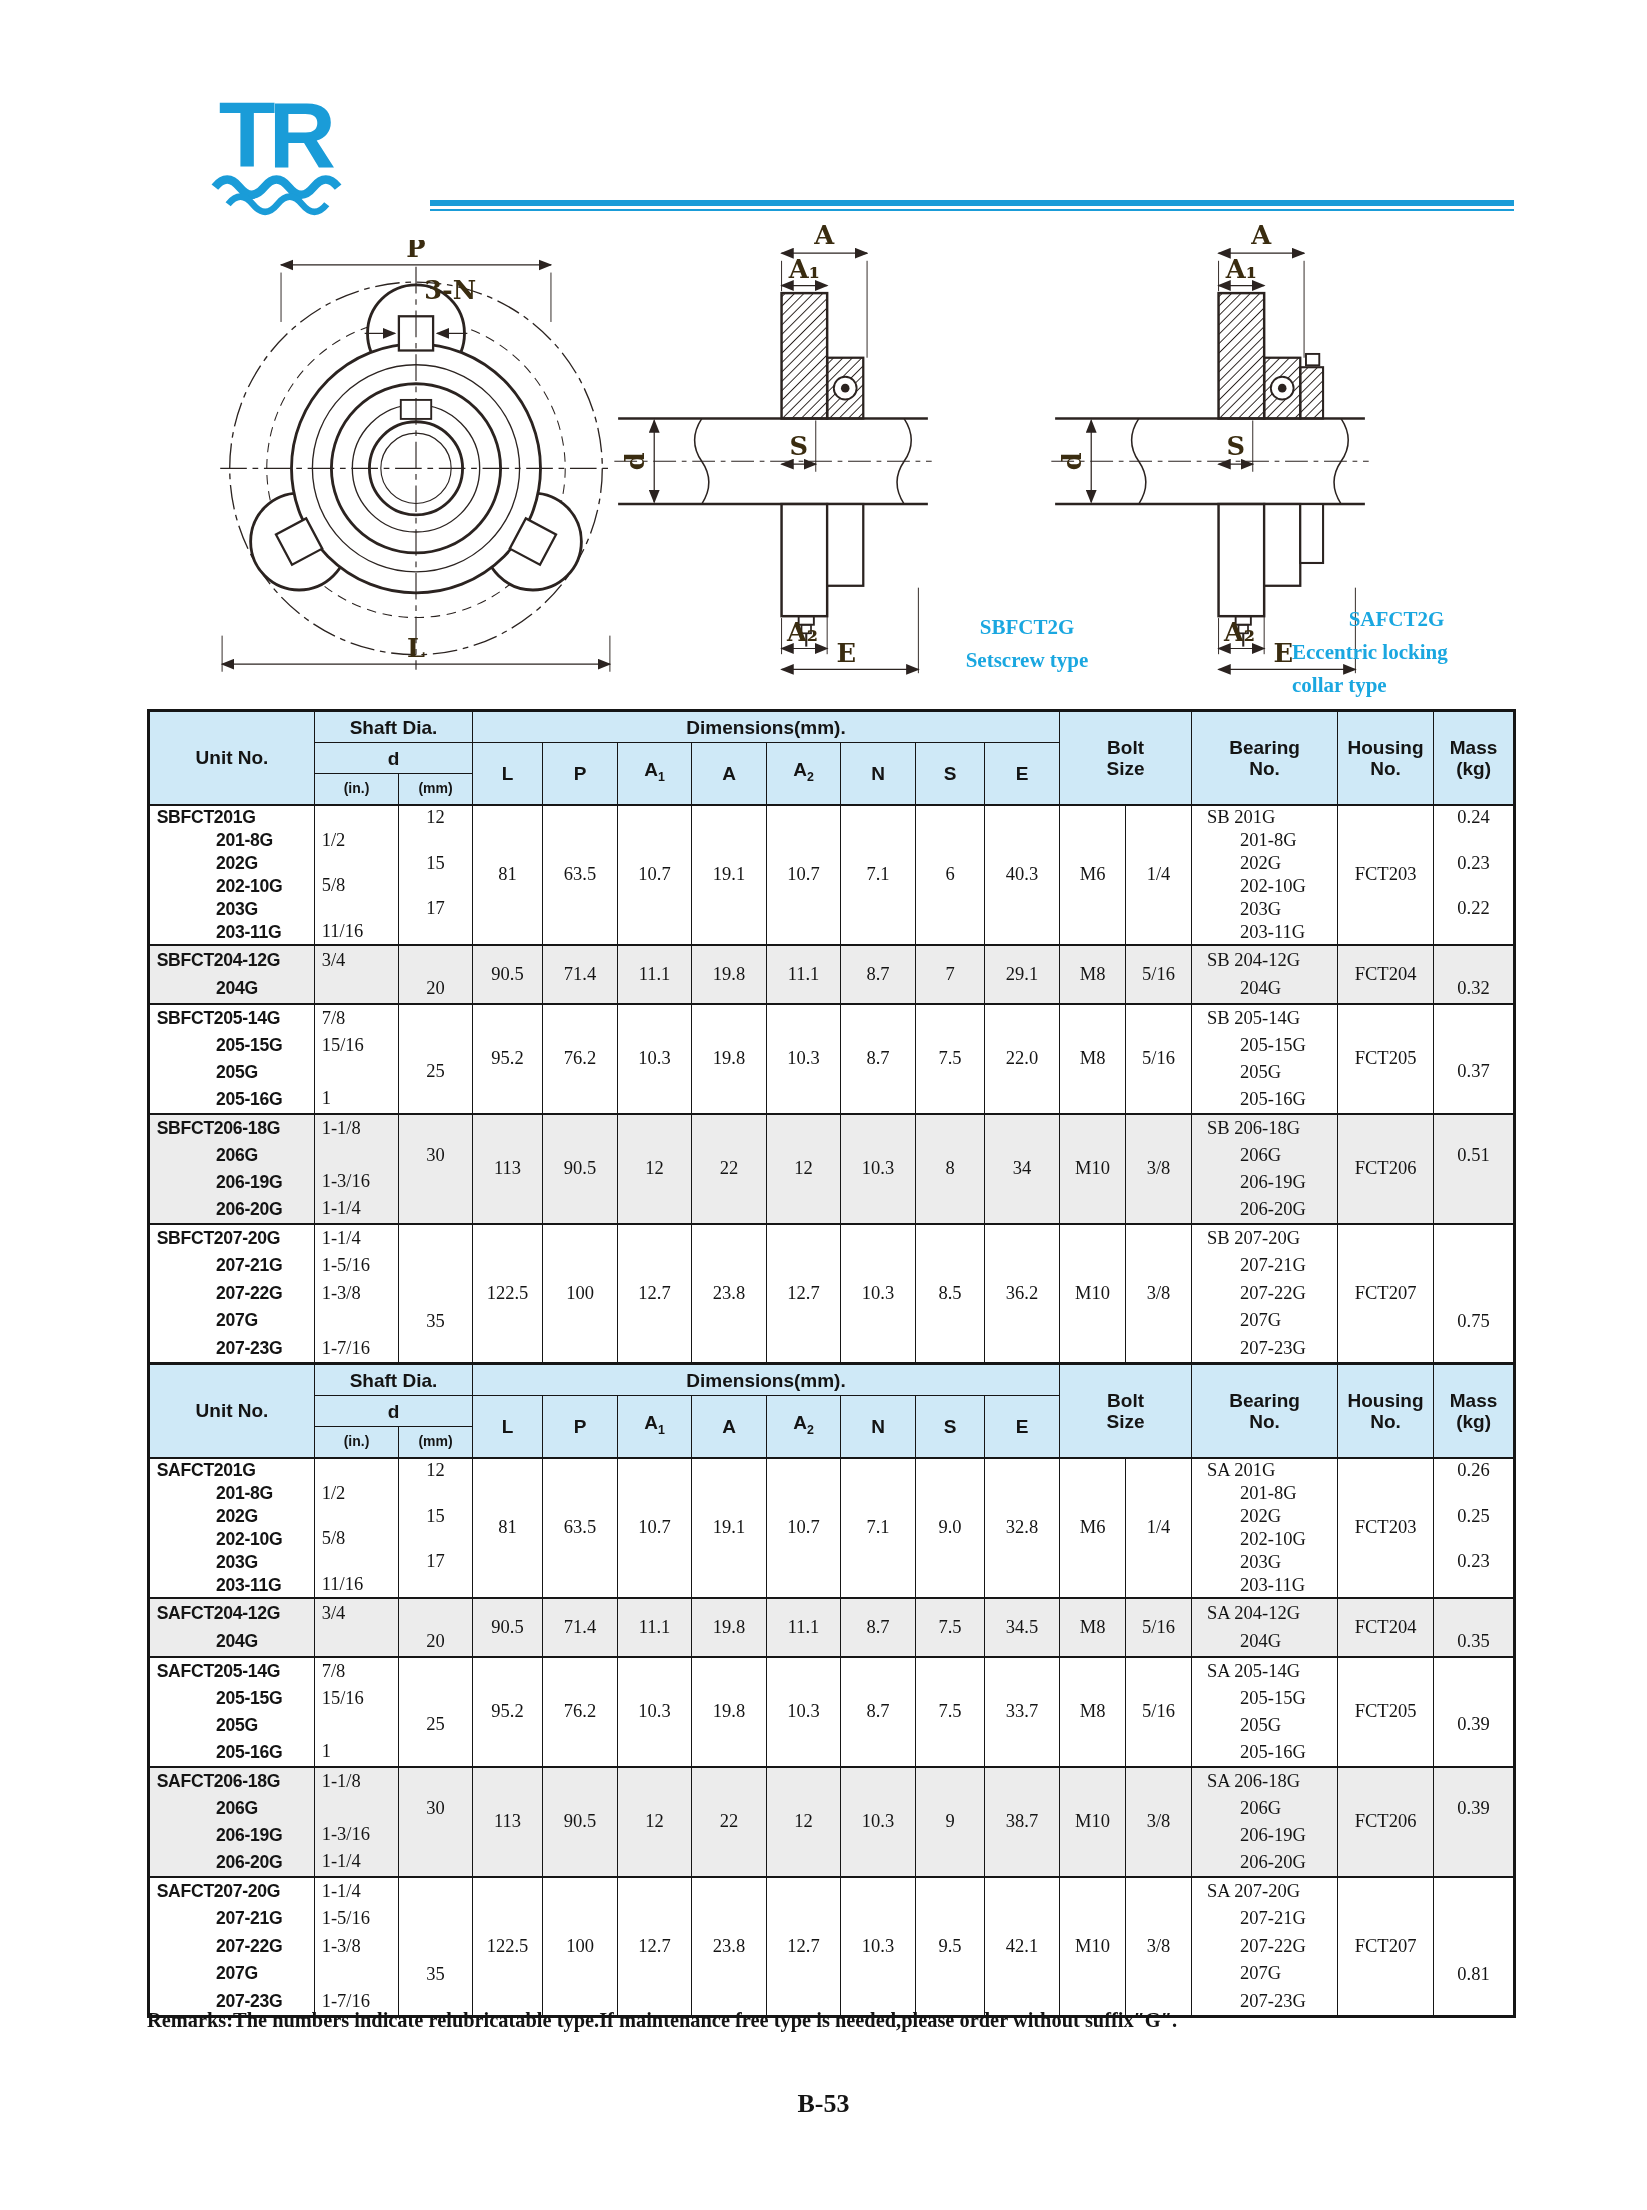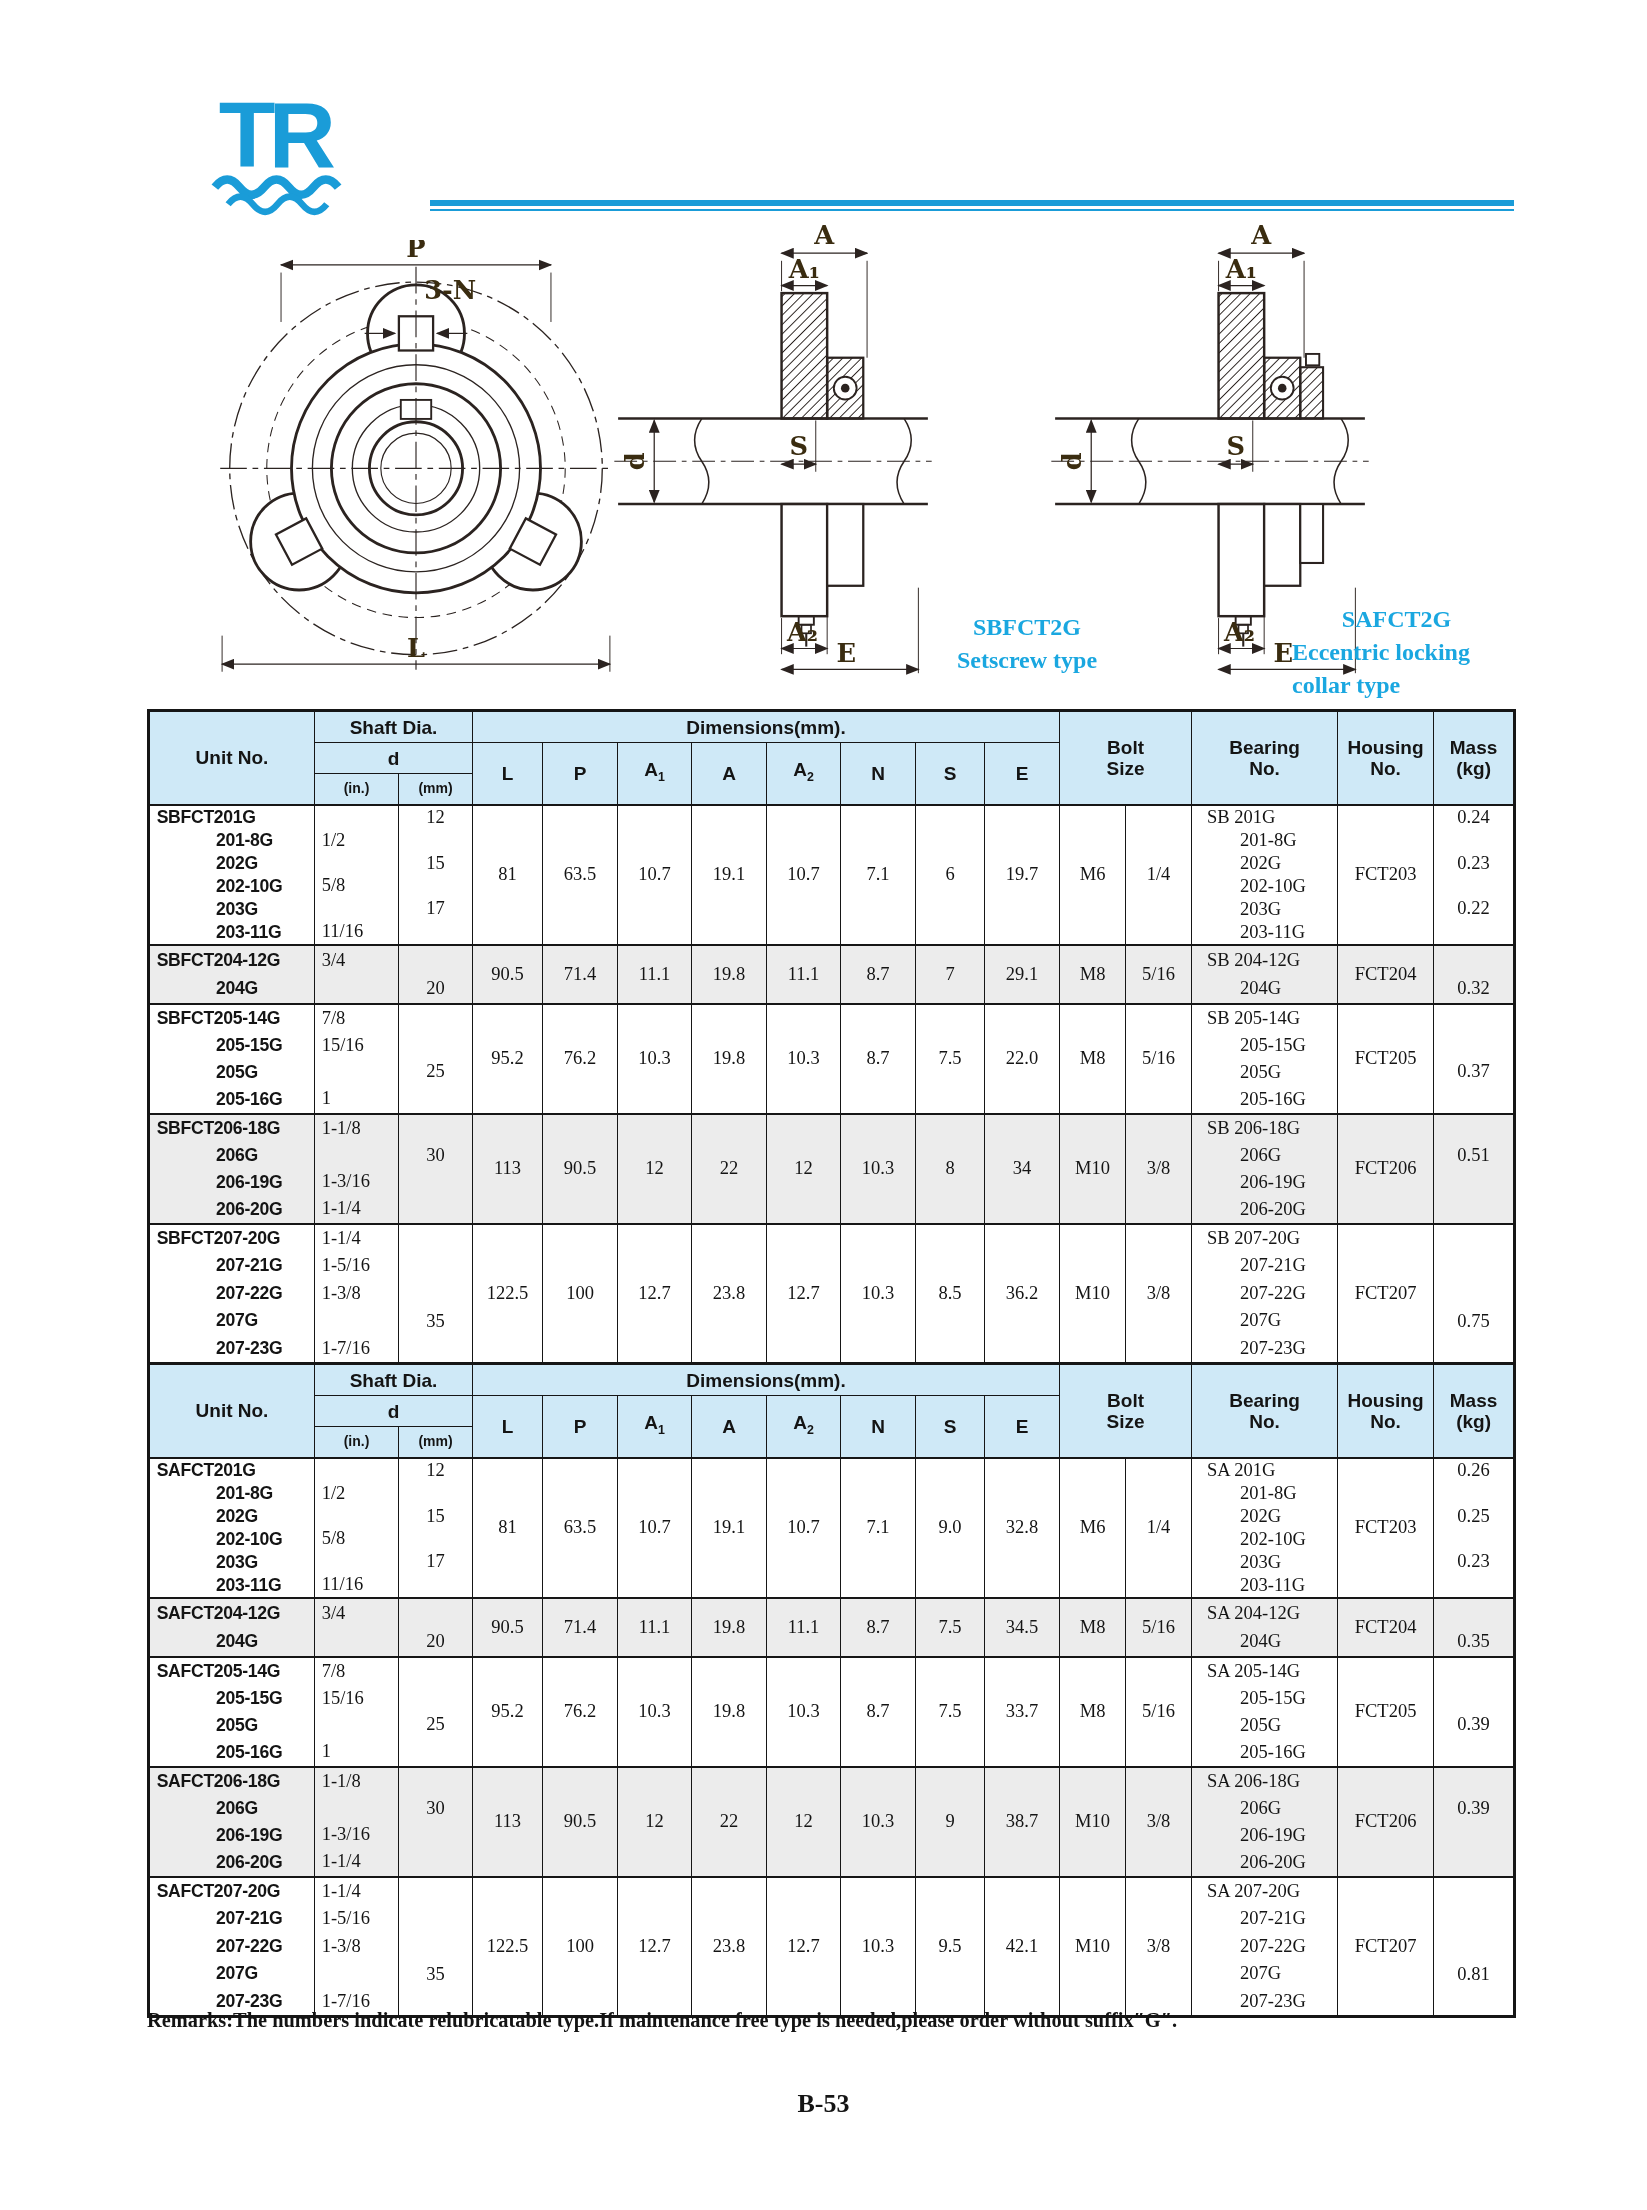--- a/index.html
+++ b/index.html
@@ -12,21 +12,21 @@
          font-weight:bold;font-size:39px;color:#1a9cd8;letter-spacing:0.5px;white-space:nowrap;}
   .rules{position:absolute;left:430px;top:200px;width:1084px;}
   .rule1{height:5.7px;background:#1a9cd8;}
   .rule2{height:2.4px;background:#1a9cd8;margin-top:2.9px;}
 
   
   .draw{position:absolute;}
   .draw text{stroke:none;}
   .dlab{font-family:"DejaVu Serif",serif;font-weight:bold;font-size:27px;fill:#3a2c10;}
   .cap{position:absolute;color:#1aa7e0;font-family:"Liberation Serif",serif;font-weight:bold;
-       font-size:24px;line-height:33px;}
+       font-size:21px;line-height:33px;}
   .cap .m{text-align:center;}
   .cap .t{white-space:pre-line;}
 
   
   .tbl{position:absolute;left:147px;}
   table.spec{border-collapse:collapse;table-layout:fixed;width:1367px;
              font-family:"Liberation Serif",serif;color:#141414;border:3.2px solid #161616;}
   .spec th,.spec td{border:1.5px solid #161616;padding:0;}
   .spec thead th{background:#cfe9f7;font-family:"Liberation Sans",sans-serif;font-weight:bold;
                  font-size:19px;white-space:pre-line;line-height:21px;text-align:center;}
@@ -273,21 +273,21 @@
               <div class="abs" style="top: 46px; line-height: 23px;">15</div>
               <div class="abs" style="top: 91px; line-height: 23px;">17</div>
             </td>
             <td class="c">81</td>
             <td class="c">63.5</td>
             <td class="c">10.7</td>
             <td class="c">19.1</td>
             <td class="c">10.7</td>
             <td class="c">7.1</td>
             <td class="c">6</td>
-            <td class="c">19.7</td>
+            <td class="c">40.3</td>
             <td class="c">M6</td>
             <td class="c">1/4</td>
             <td class="bear">
               <div class="bln" style="line-height: 23px; height: 23px;">SB 201G</div>
               <div class="bln ind" style="line-height: 23px; height: 23px;">201-8G</div>
               <div class="bln ind" style="line-height: 23px; height: 23px;">202G</div>
               <div class="bln ind" style="line-height: 23px; height: 23px;">202-10G</div>
               <div class="bln ind" style="line-height: 23px; height: 23px;">203G</div>
               <div class="bln ind" style="line-height: 23px; height: 23px;">203-11G</div>
             </td>

